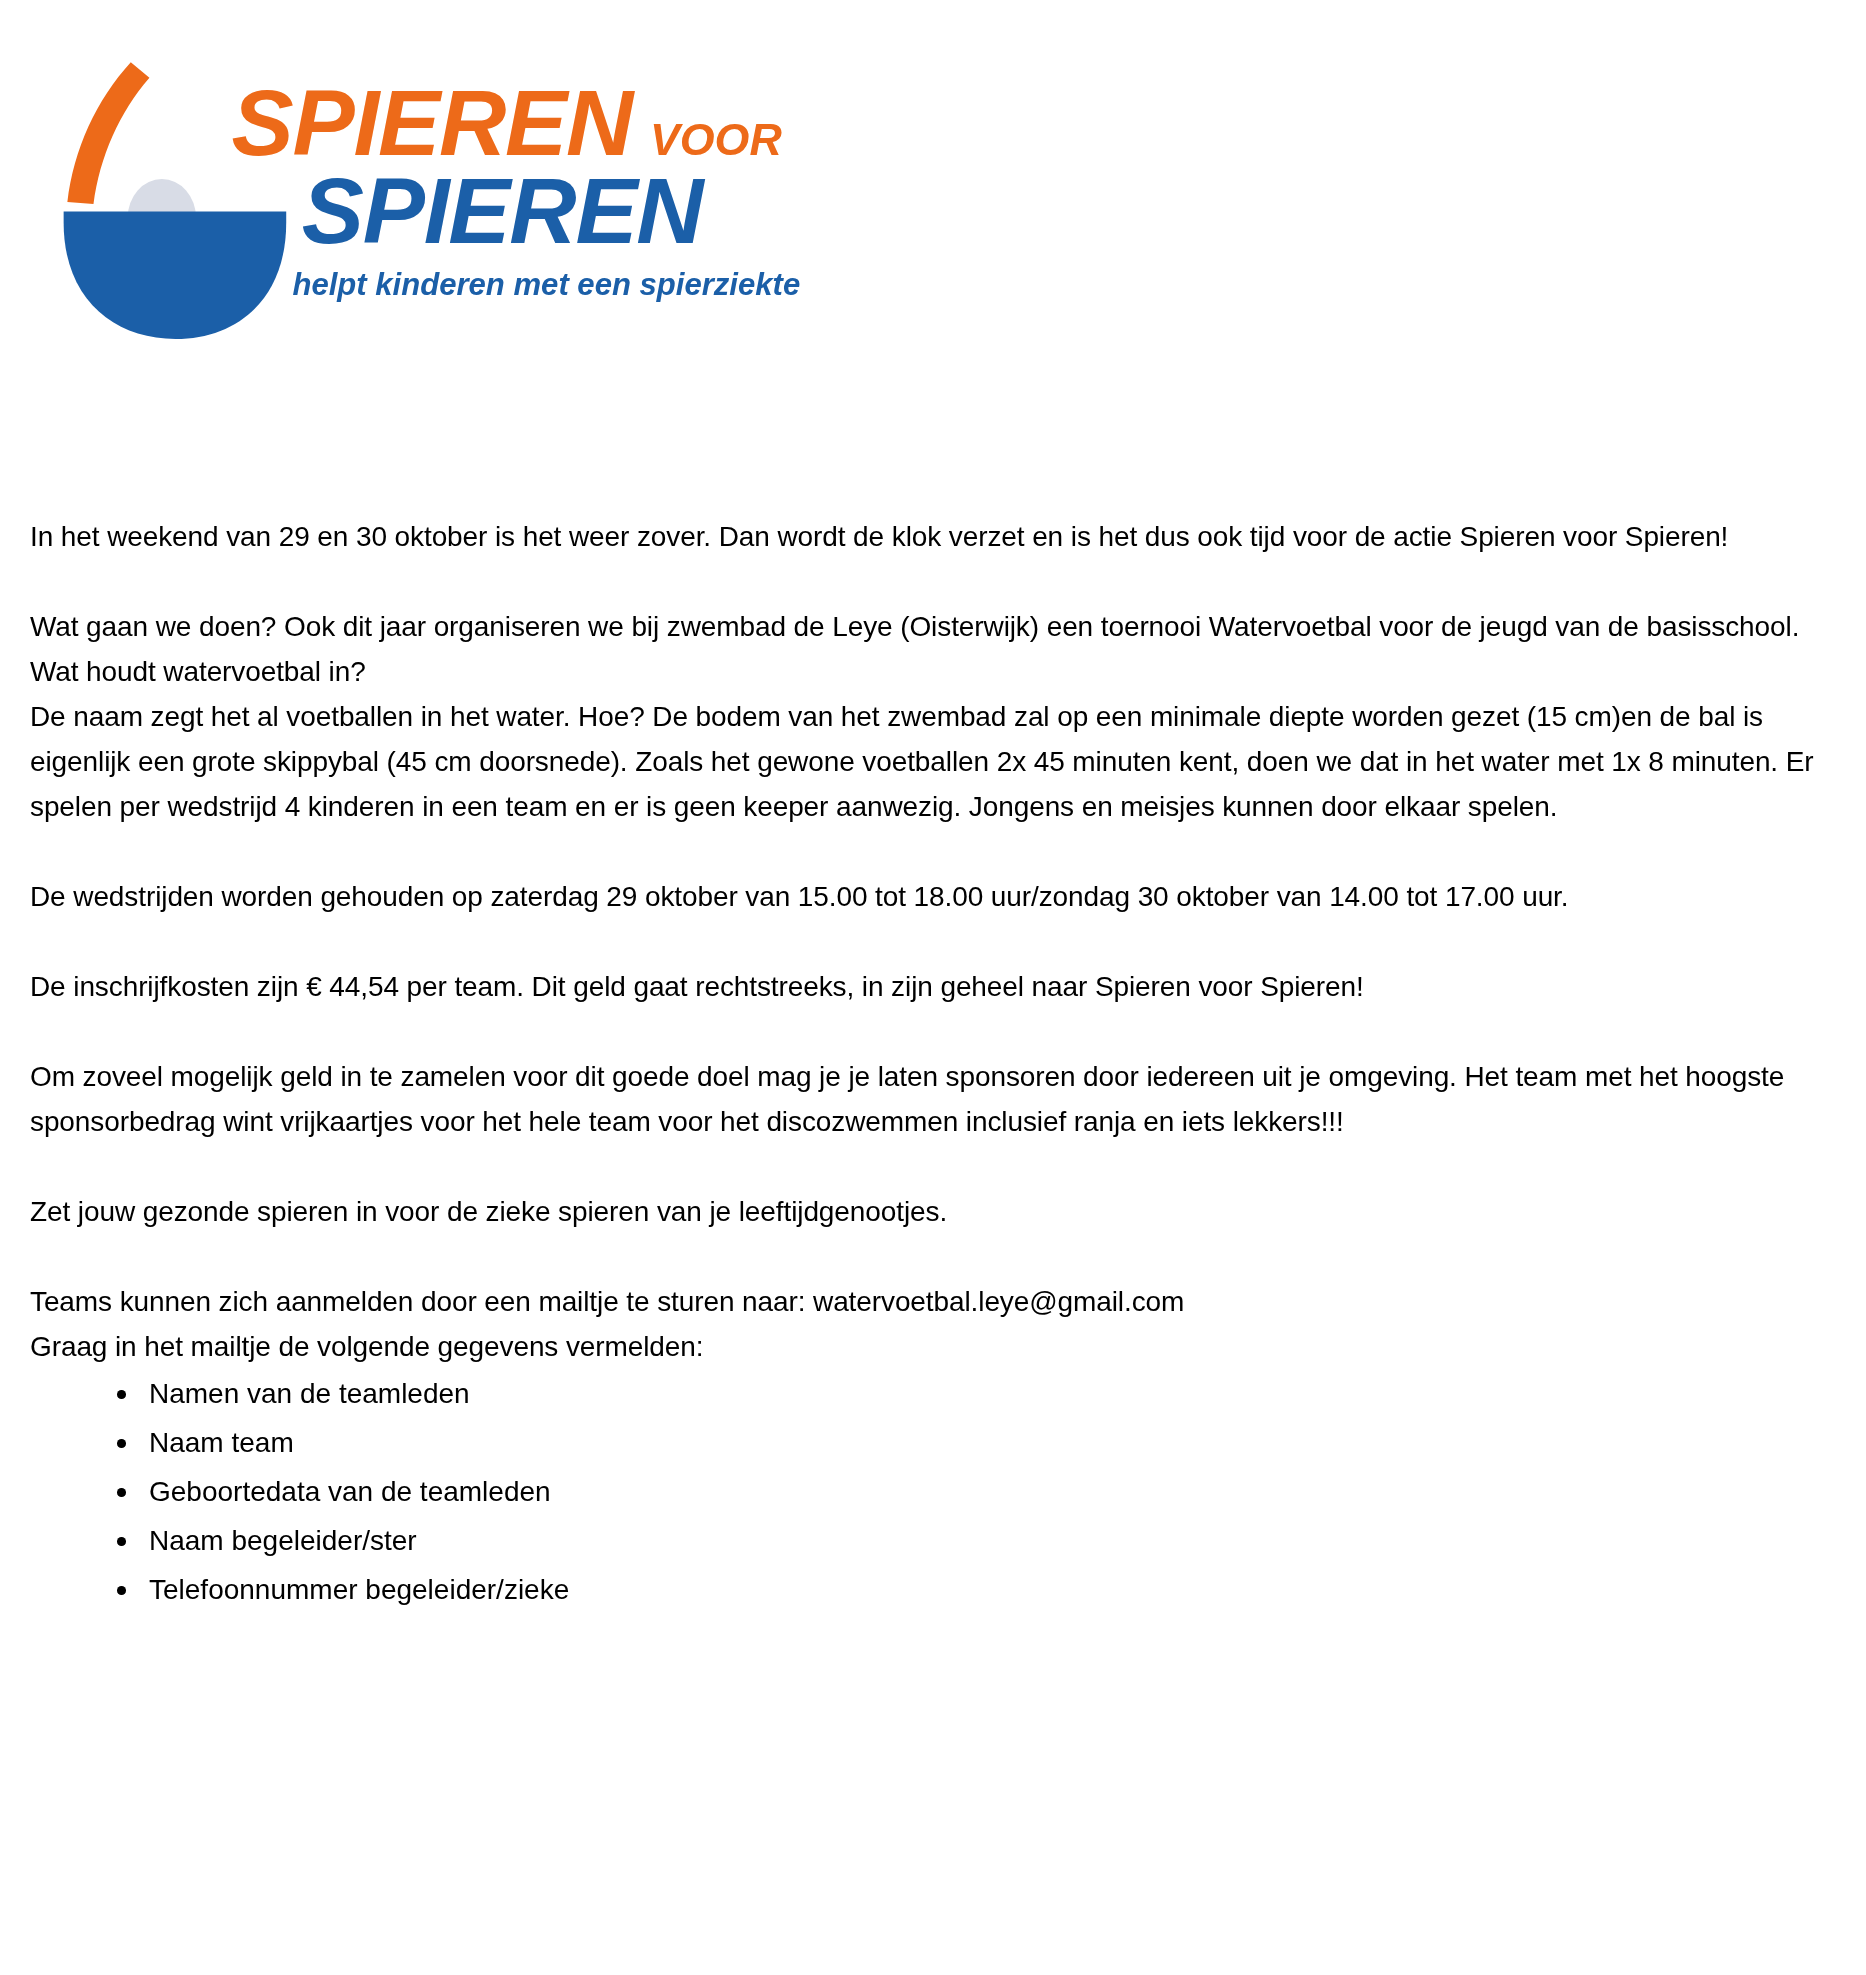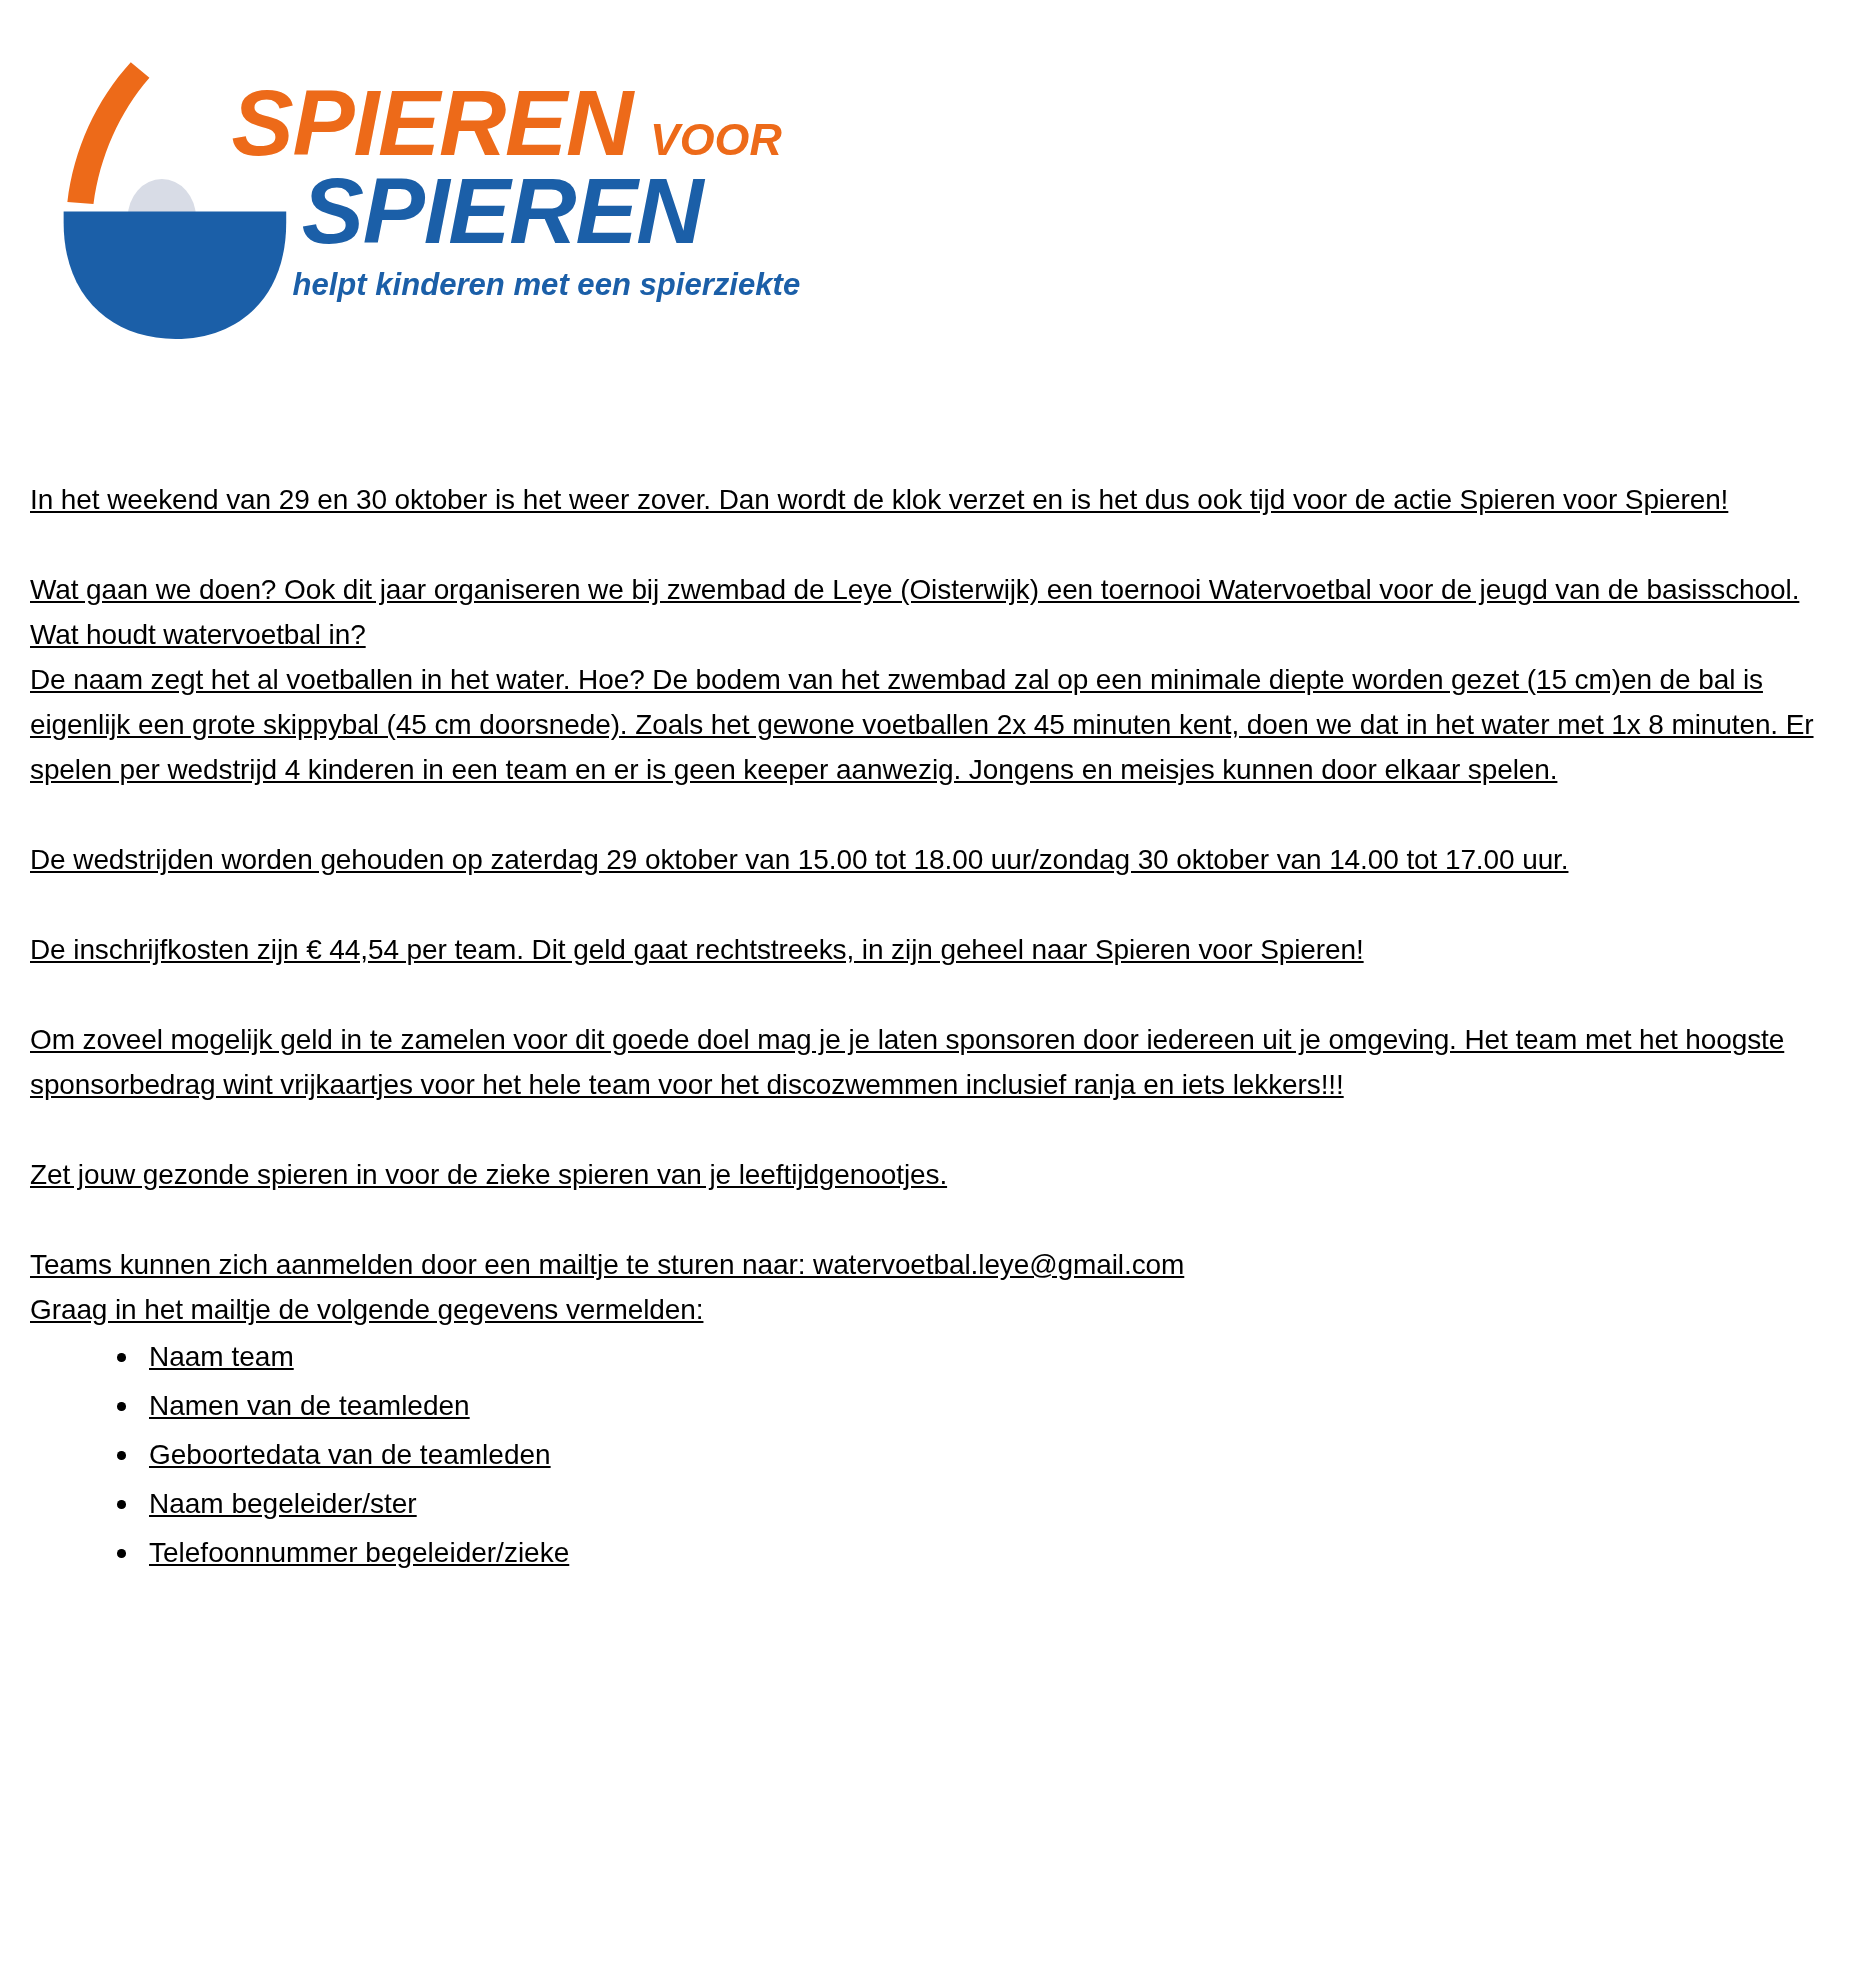--- a/index.html
+++ b/index.html
@@ -47,23 +47,22 @@
     top: 6.2px;
     width: 348px;
     height: 286px;
   }
   .optisport-logo svg { display: block; width: 100%; height: 100%; }
 
   
   .content {
     position: absolute;
     left: 30px;
-    top: 477px;
+    top: 514px;
     width: 1811px;
-    text-decoration: underline;
   }
 
   .para {
     font-size: 28px;
     line-height: 45px;
     letter-spacing: -0.1px;
     color: #000000;
     margin: 0;
     padding: 0;
     font-weight: 400;
@@ -149,25 +148,25 @@
 
     <div class="gap-md"></div>
 
     <p class="para">Teams kunnen zich aanmelden door een mailtje te sturen naar: watervoetbal.leye@gmail.com</p>
 
     <p class="para">Graag in het mailtje de volgende gegevens vermelden:</p>
 
     <ul class="bullets">
       <li>
         <span class="dot"></span>
-        <span>Naam team</span>
+        <span>Namen van de teamleden</span>
       </li>
       <li>
         <span class="dot"></span>
-        <span>Namen van de teamleden</span>
+        <span>Naam team</span>
       </li>
       <li>
         <span class="dot"></span>
         <span>Geboortedata van de teamleden</span>
       </li>
       <li>
         <span class="dot"></span>
         <span>Naam begeleider/ster</span>
       </li>
       <li>

